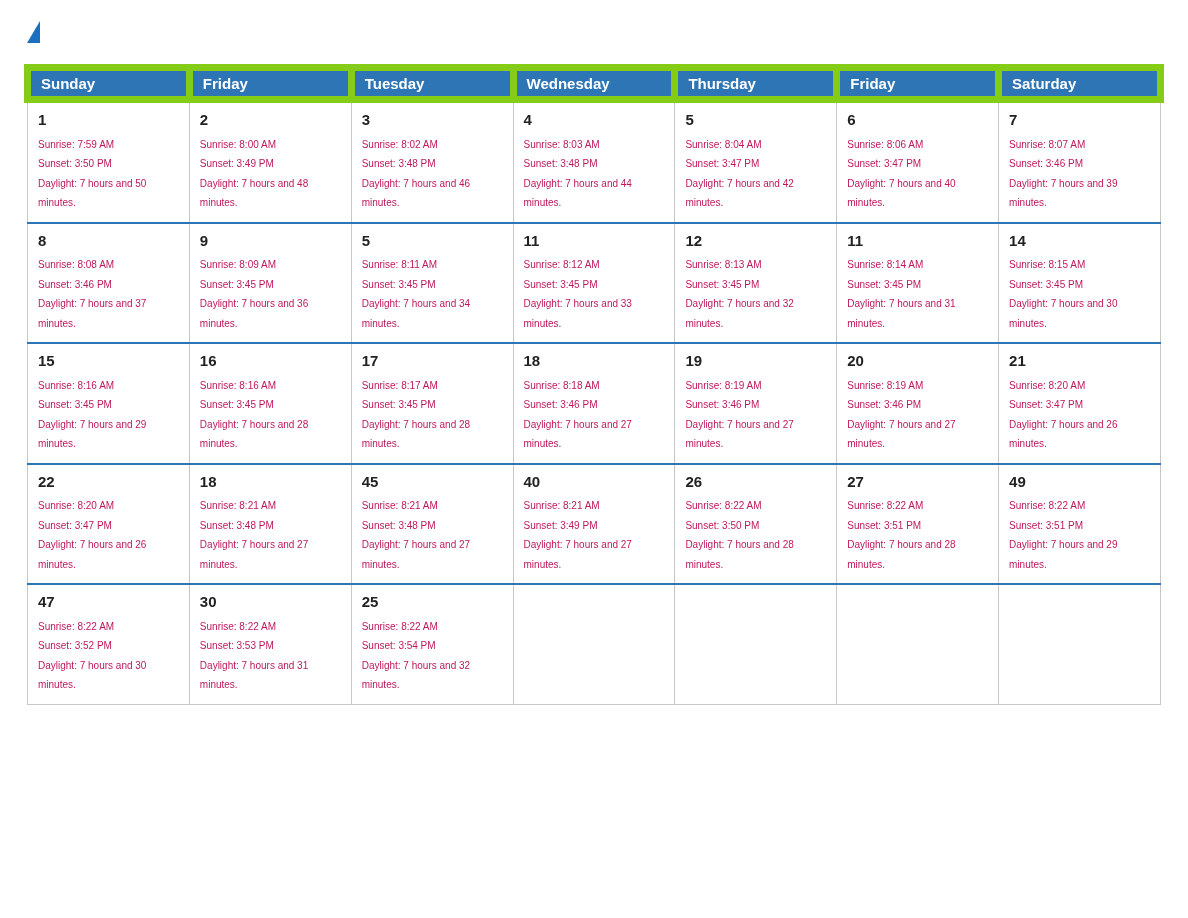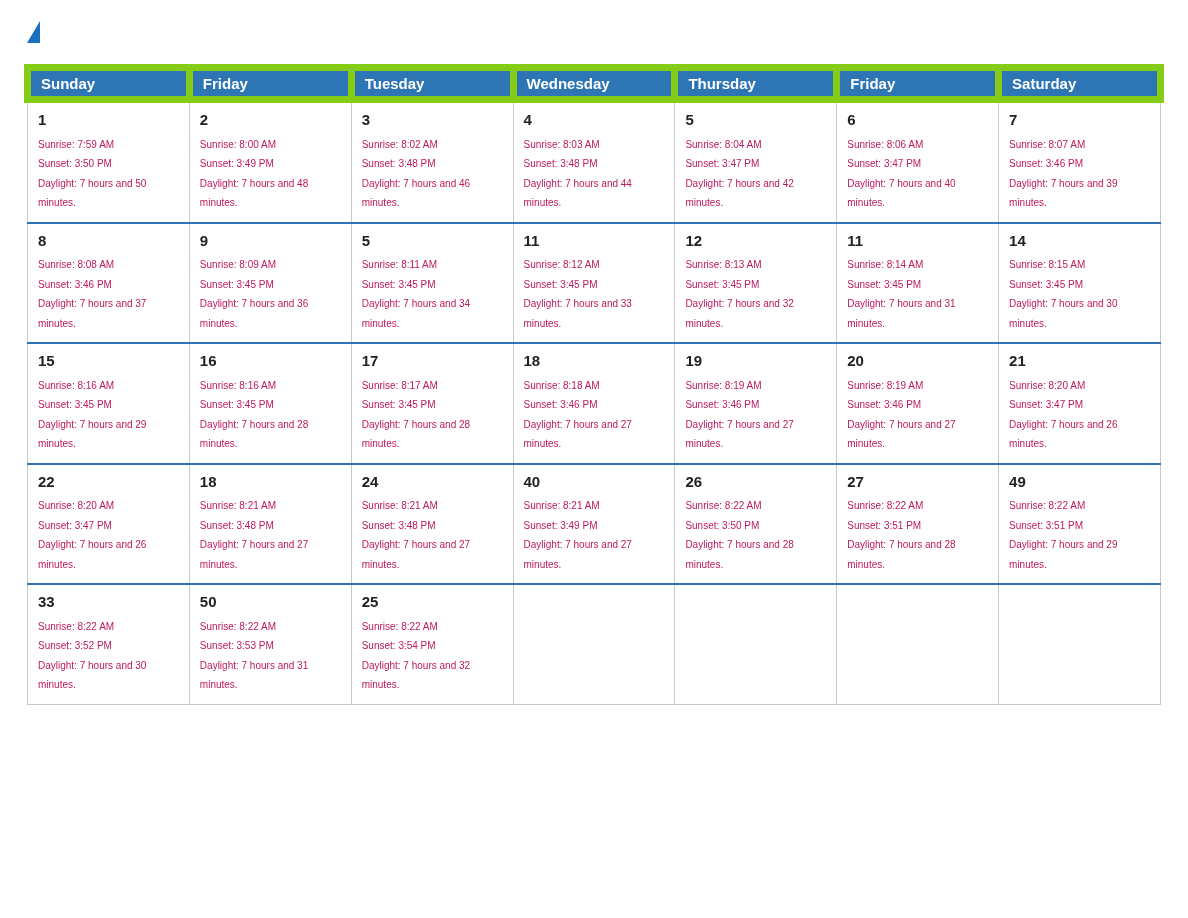--- a/index.html
+++ b/index.html
@@ -153,29 +153,29 @@
         <td><span class="day-number">16</span><span class="day-info">Sunrise: 8:16 AM<br>Sunset: 3:45 PM<br>Daylight: 7 hours and 28 minutes.</span></td>
         <td><span class="day-number">17</span><span class="day-info">Sunrise: 8:17 AM<br>Sunset: 3:45 PM<br>Daylight: 7 hours and 28 minutes.</span></td>
         <td><span class="day-number">18</span><span class="day-info">Sunrise: 8:18 AM<br>Sunset: 3:46 PM<br>Daylight: 7 hours and 27 minutes.</span></td>
         <td><span class="day-number">19</span><span class="day-info">Sunrise: 8:19 AM<br>Sunset: 3:46 PM<br>Daylight: 7 hours and 27 minutes.</span></td>
         <td><span class="day-number">20</span><span class="day-info">Sunrise: 8:19 AM<br>Sunset: 3:46 PM<br>Daylight: 7 hours and 27 minutes.</span></td>
         <td><span class="day-number">21</span><span class="day-info">Sunrise: 8:20 AM<br>Sunset: 3:47 PM<br>Daylight: 7 hours and 26 minutes.</span></td>
       </tr>
       <tr class="week-row">
         <td><span class="day-number">22</span><span class="day-info">Sunrise: 8:20 AM<br>Sunset: 3:47 PM<br>Daylight: 7 hours and 26 minutes.</span></td>
         <td><span class="day-number">18</span><span class="day-info">Sunrise: 8:21 AM<br>Sunset: 3:48 PM<br>Daylight: 7 hours and 27 minutes.</span></td>
-        <td><span class="day-number">24</span><span class="day-info">Sunrise: 8:21 AM<br>Sunset: 3:48 PM<br>Daylight: 7 hours and 27 minutes.</span></td>
+        <td><span class="day-number">45</span><span class="day-info">Sunrise: 8:21 AM<br>Sunset: 3:48 PM<br>Daylight: 7 hours and 27 minutes.</span></td>
         <td><span class="day-number">40</span><span class="day-info">Sunrise: 8:21 AM<br>Sunset: 3:49 PM<br>Daylight: 7 hours and 27 minutes.</span></td>
         <td><span class="day-number">26</span><span class="day-info">Sunrise: 8:22 AM<br>Sunset: 3:50 PM<br>Daylight: 7 hours and 28 minutes.</span></td>
         <td><span class="day-number">27</span><span class="day-info">Sunrise: 8:22 AM<br>Sunset: 3:51 PM<br>Daylight: 7 hours and 28 minutes.</span></td>
         <td><span class="day-number">49</span><span class="day-info">Sunrise: 8:22 AM<br>Sunset: 3:51 PM<br>Daylight: 7 hours and 29 minutes.</span></td>
       </tr>
       <tr class="week-row">
-        <td><span class="day-number">33</span><span class="day-info">Sunrise: 8:22 AM<br>Sunset: 3:52 PM<br>Daylight: 7 hours and 30 minutes.</span></td>
-        <td><span class="day-number">50</span><span class="day-info">Sunrise: 8:22 AM<br>Sunset: 3:53 PM<br>Daylight: 7 hours and 31 minutes.</span></td>
+        <td><span class="day-number">47</span><span class="day-info">Sunrise: 8:22 AM<br>Sunset: 3:52 PM<br>Daylight: 7 hours and 30 minutes.</span></td>
+        <td><span class="day-number">30</span><span class="day-info">Sunrise: 8:22 AM<br>Sunset: 3:53 PM<br>Daylight: 7 hours and 31 minutes.</span></td>
         <td><span class="day-number">25</span><span class="day-info">Sunrise: 8:22 AM<br>Sunset: 3:54 PM<br>Daylight: 7 hours and 32 minutes.</span></td>
         <td class="empty-cell"></td>
         <td class="empty-cell"></td>
         <td class="empty-cell"></td>
         <td class="empty-cell"></td>
       </tr>
     </tbody>
 </table>
 
 </body></html>

